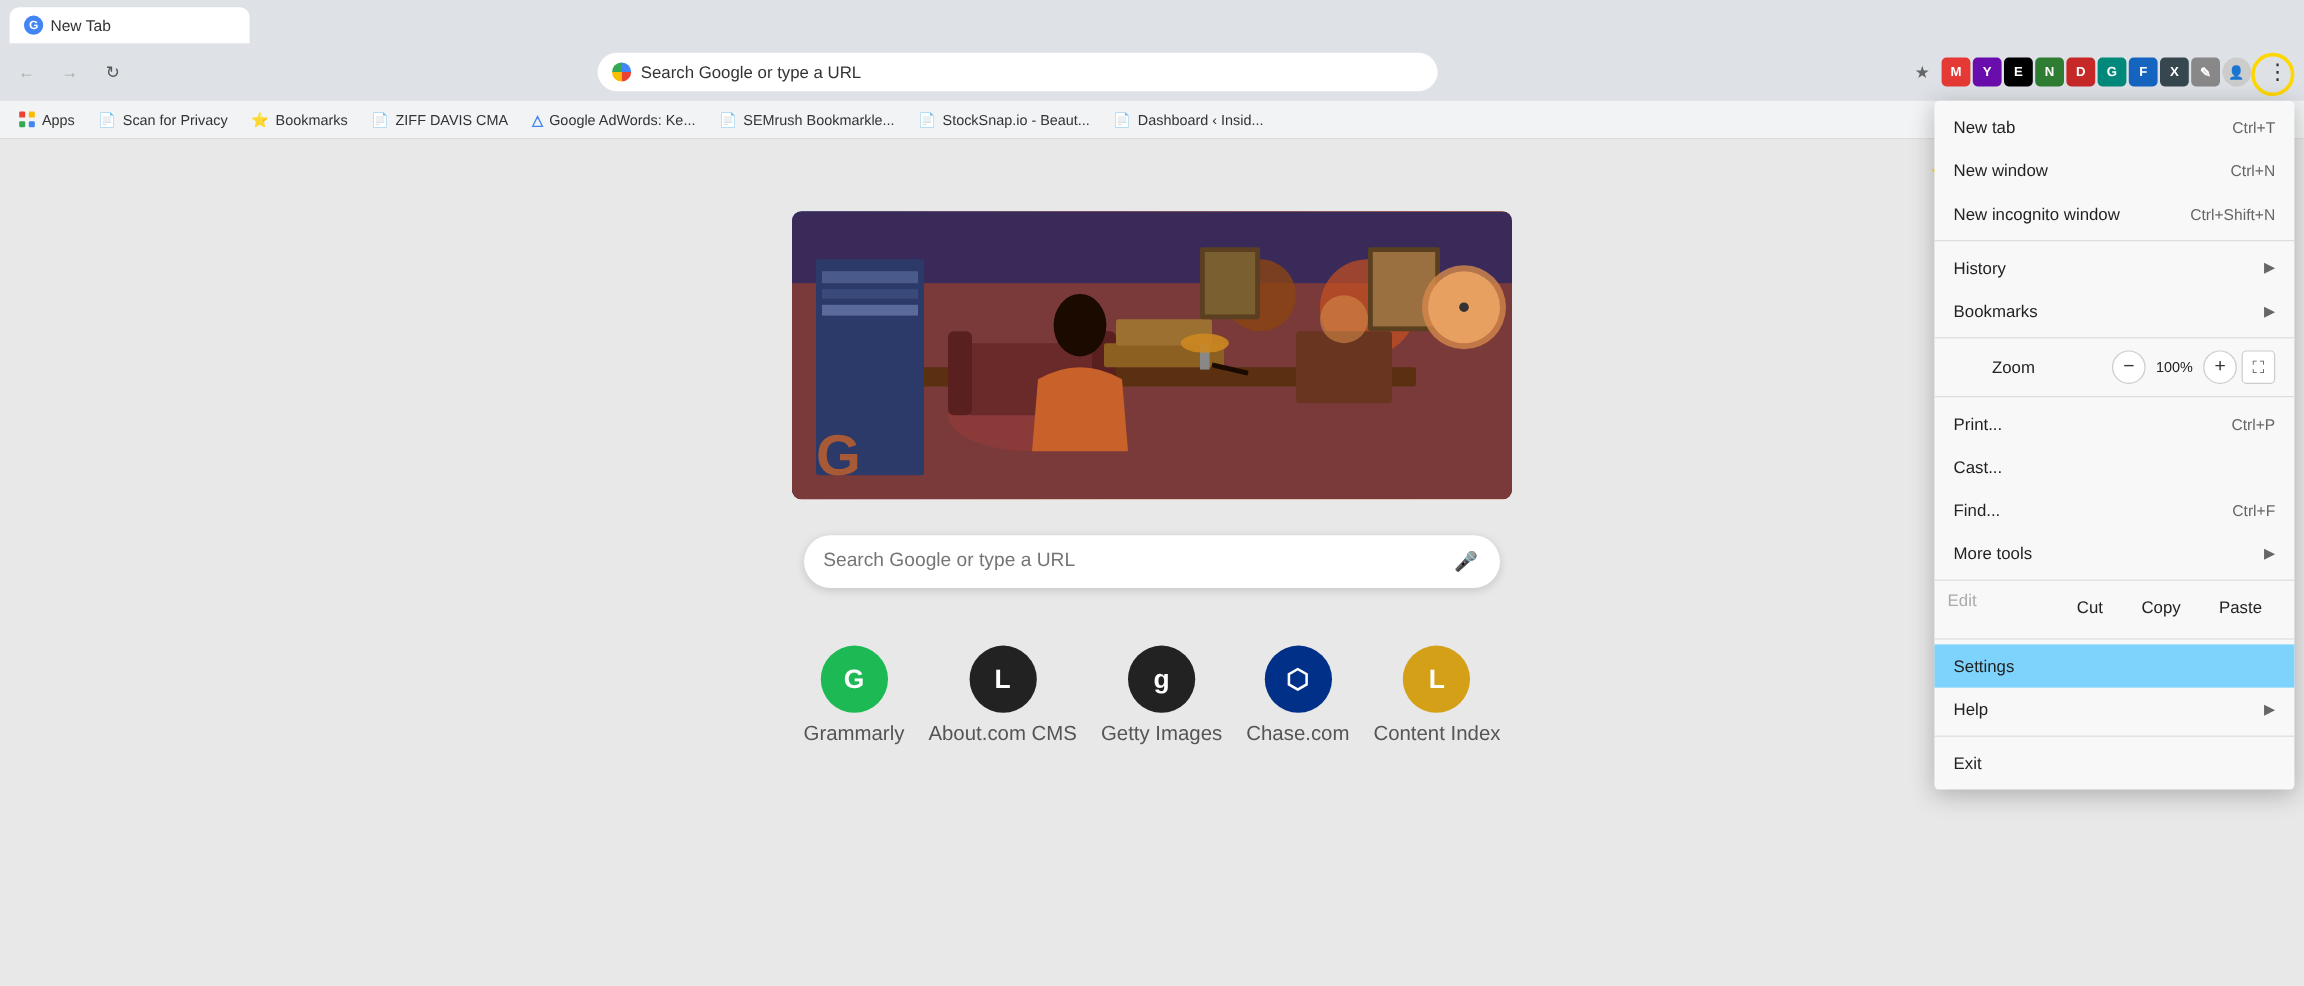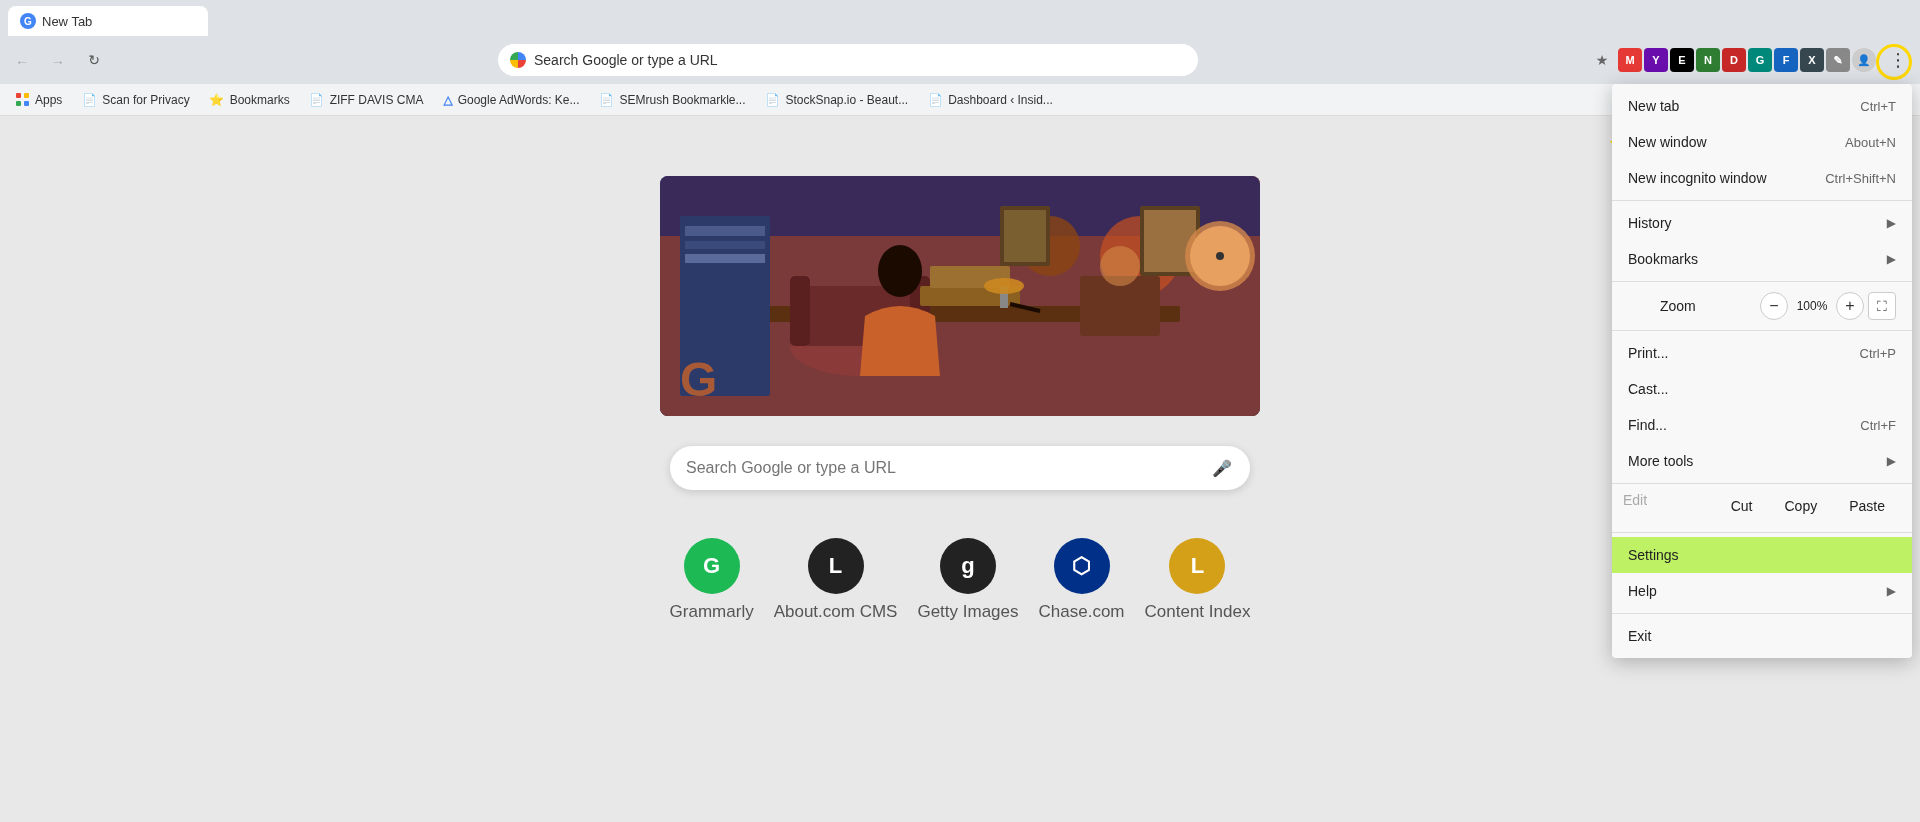--- a/index.html
+++ b/index.html
@@ -284,21 +284,21 @@
     .menu-item {
       display: flex;
       align-items: center;
       padding: 8px 16px;
       font-size: 14px;
       color: #222;
       cursor: pointer;
       position: relative;
       min-height: 36px;
     }
-    .menu-item.highlighted { background: #bef264; }
+    .menu-item.highlighted { background: #7dd3fc; }
 
     .menu-item-label {
       flex: 1;
     }
 
     .menu-shortcut {
       color: #666;
       font-size: 13px;
     }
 
@@ -584,21 +584,21 @@
 
 <div class="dropdown-menu" style="position:fixed; top:84px; right:8px; width:300px;">
 
   <div class="menu-item">
     <span class="menu-item-label">New tab</span>
     <span class="menu-shortcut">Ctrl+T</span>
   </div>
 
   <div class="menu-item">
     <span class="menu-item-label">New window</span>
-    <span class="menu-shortcut">About+N</span>
+    <span class="menu-shortcut">Ctrl+N</span>
   </div>
 
   <div class="menu-item">
     <span class="menu-item-label">New incognito window</span>
     <span class="menu-shortcut">Ctrl+Shift+N</span>
   </div>
 
   <div class="menu-divider"></div>
 
   <div class="menu-item">

